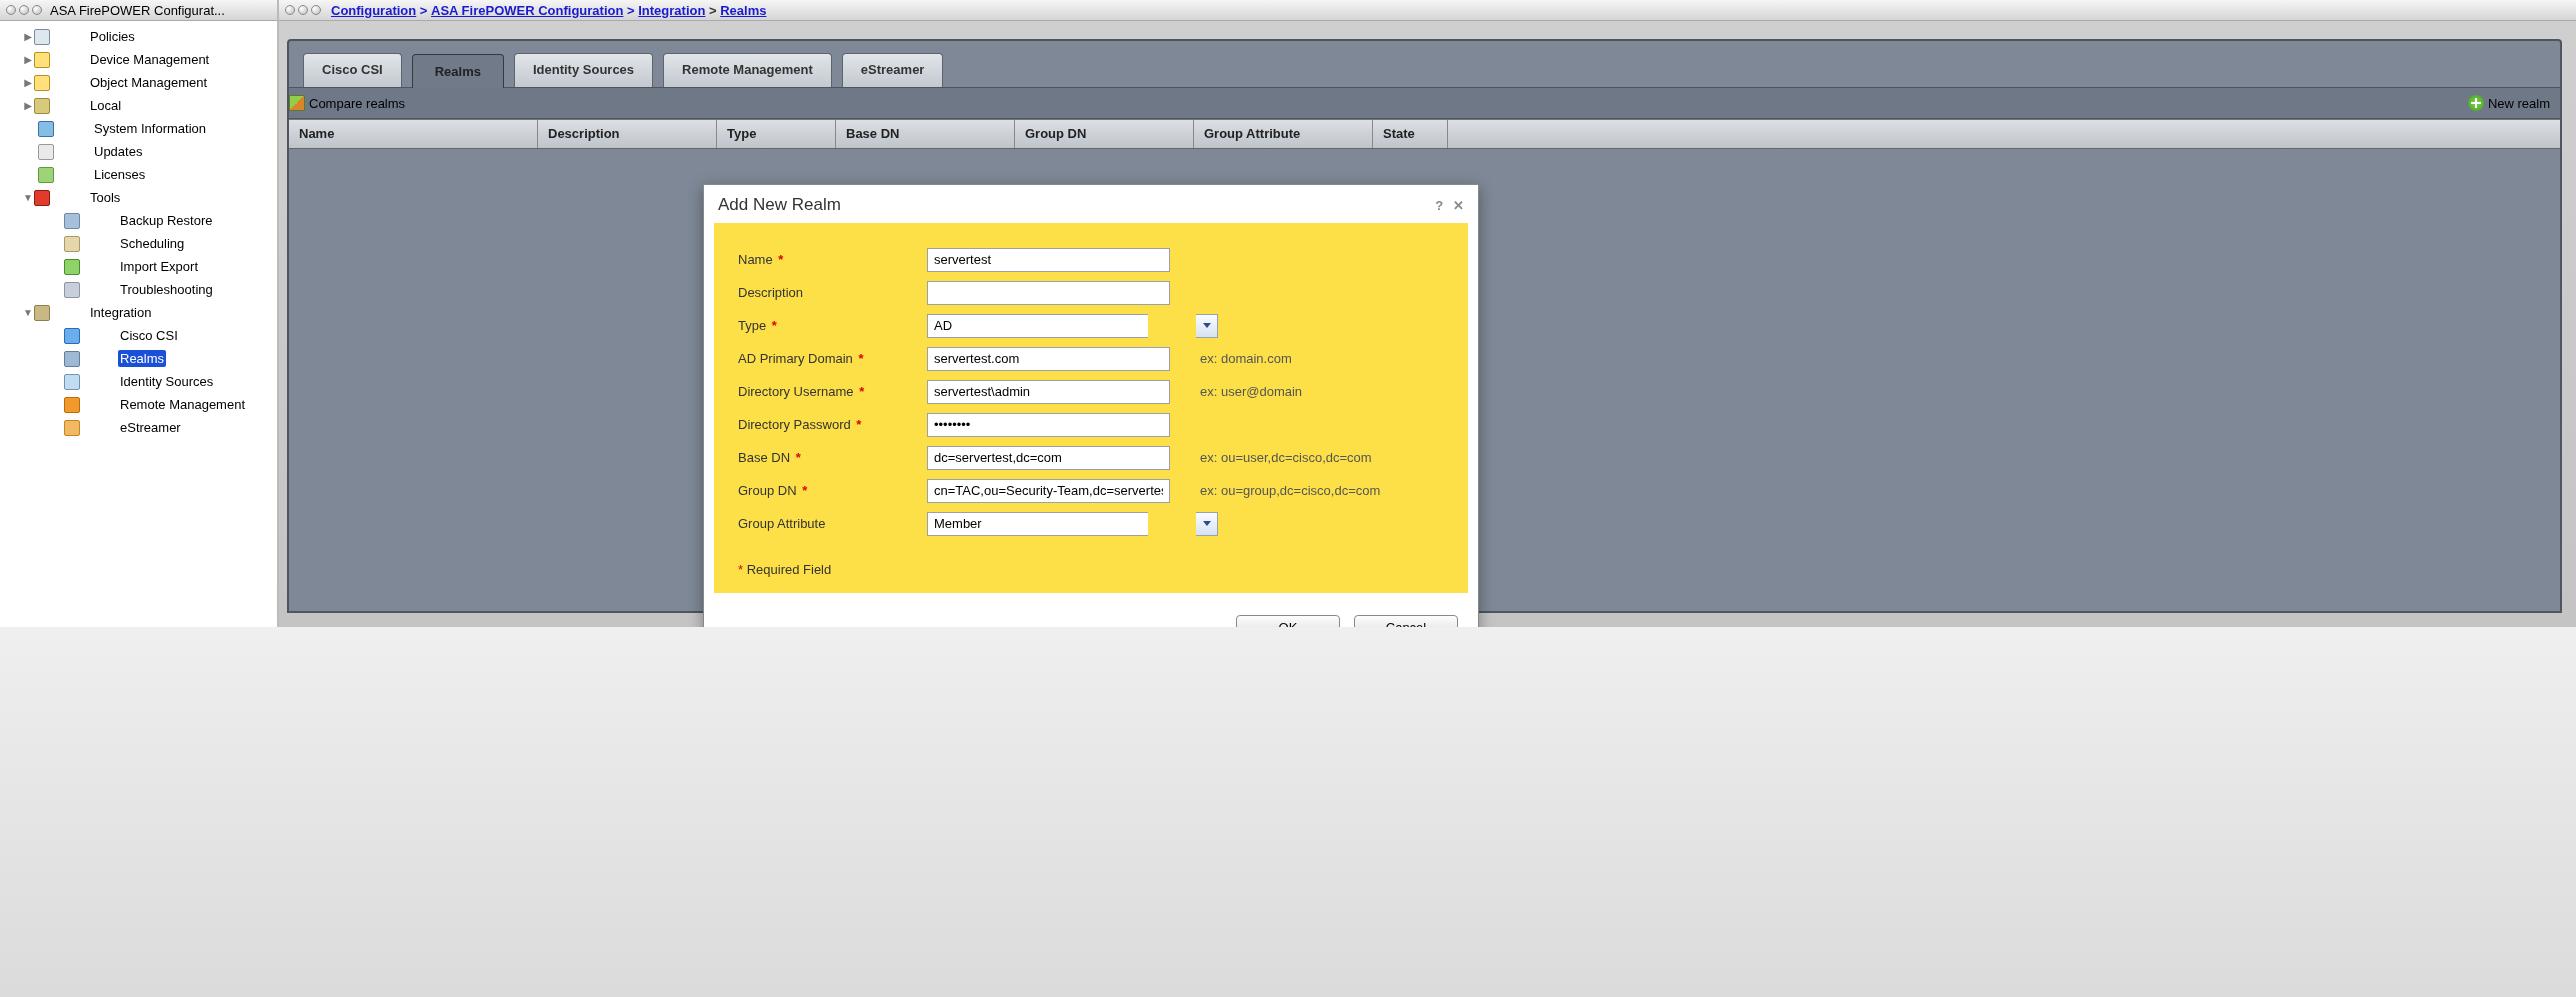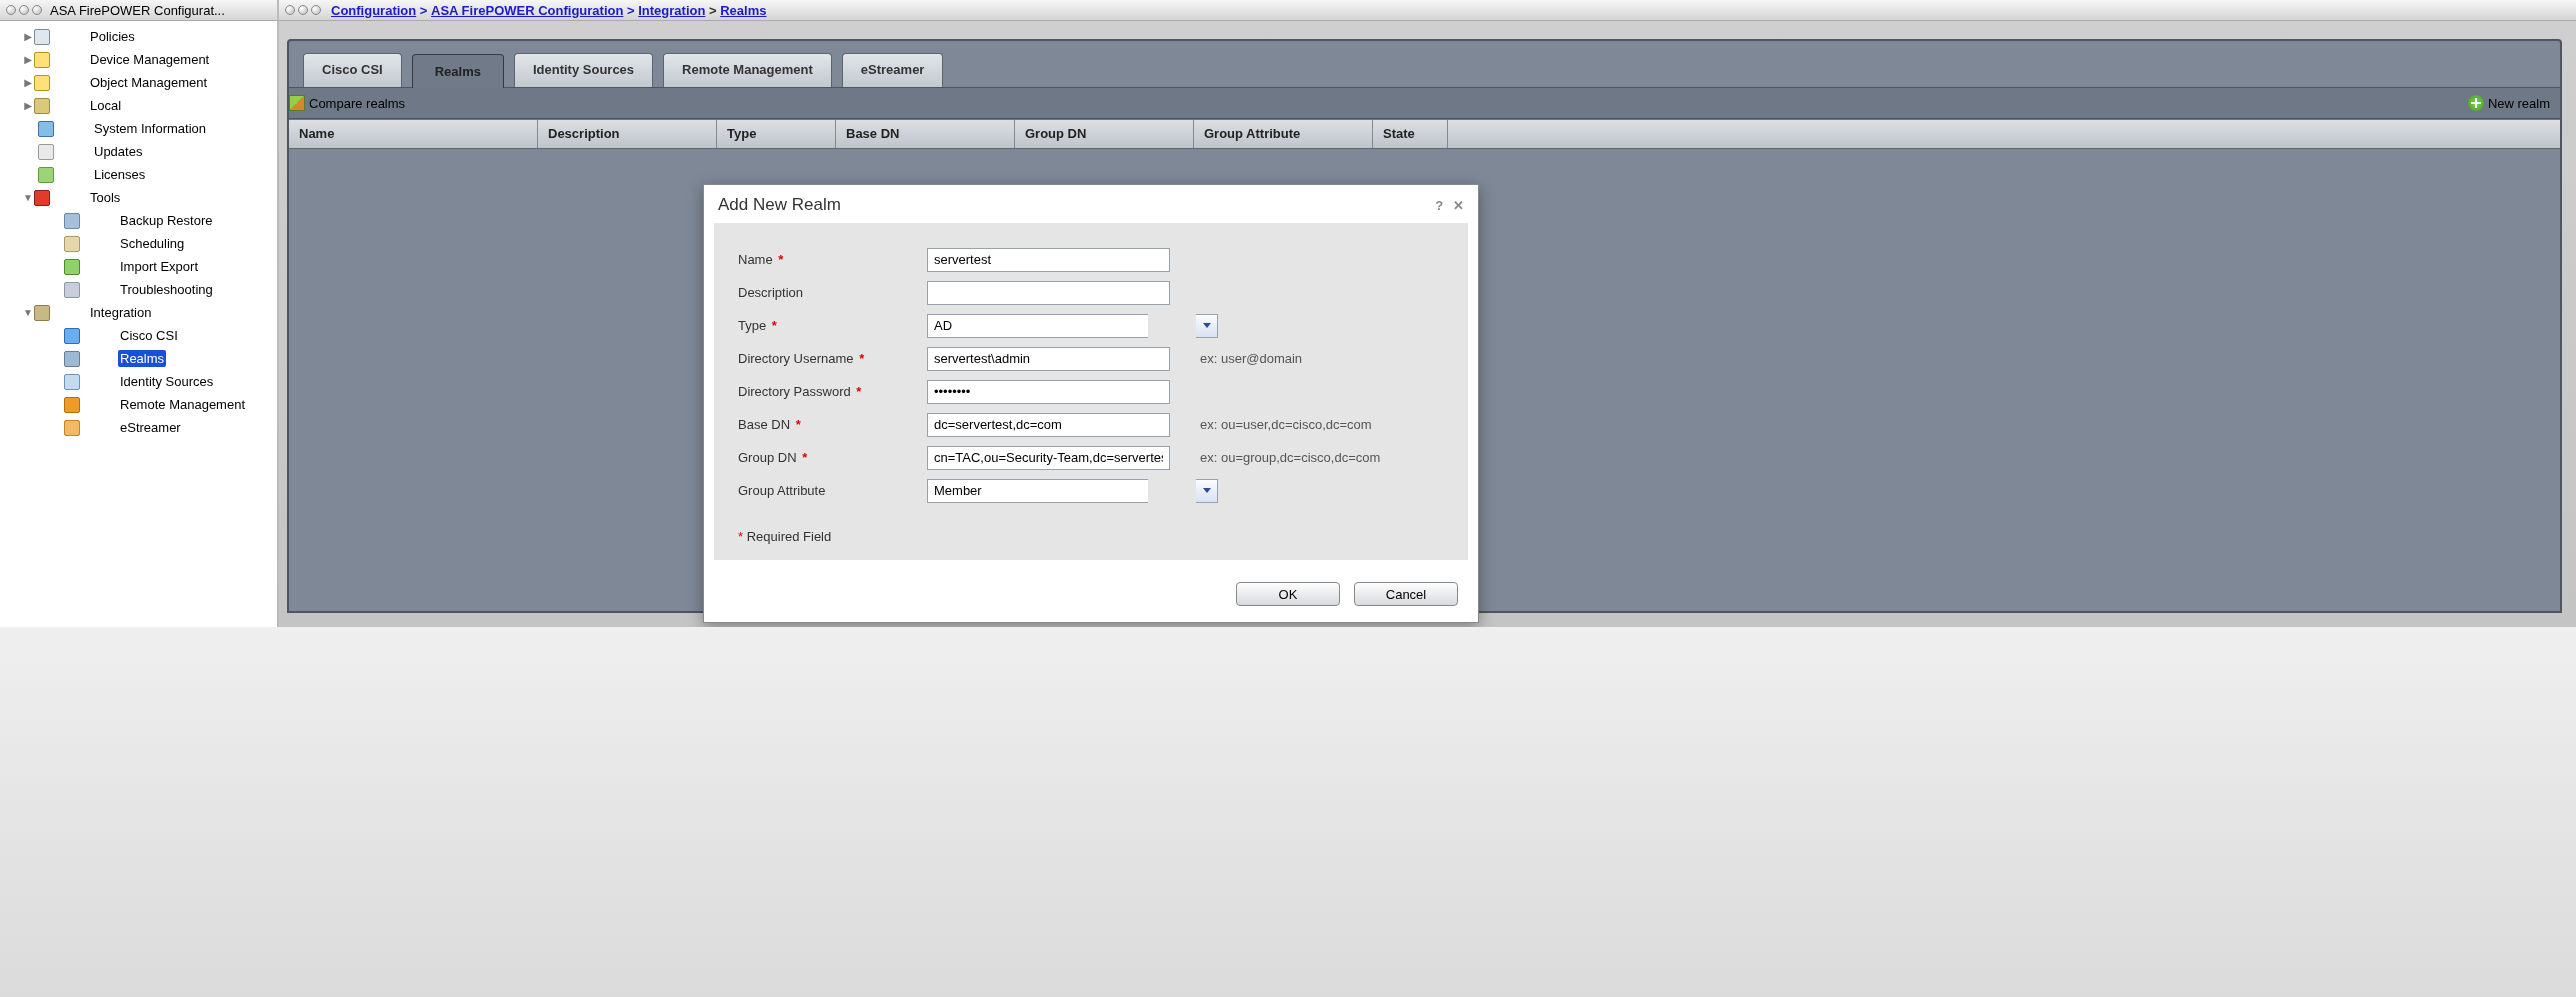--- a/index.html
+++ b/index.html
@@ -42,21 +42,21 @@
   .table-head{ display:flex; background:linear-gradient(to bottom,#dcdfe3,#bfc4cb); border-top:1px solid #777; border-bottom:1px solid #666; height:30px;}
   .th{ border-right:1px solid #888;padding:6px 10px;font-weight:bold;color:#222;}
   .th:last-child{border-right:none}
 
   
   .dialog{ position:absolute; left:424px; top:163px; width:776px; background:#fff; border:1px solid #888; box-shadow:0 4px 14px rgba(0,0,0,.35); }
   .dialog-head{ display:flex; align-items:center; justify-content:space-between; padding:10px 14px 8px 14px;}
   .dialog-title{ font-size:17px; color:#333;}
   .dialog-head .icons{ display:flex; gap:10px; color:#888;}
   .dialog-head .icons span{ cursor:pointer; font-weight:bold;}
-  .dialog-body{ background:#e5e5e5; margin:0 10px 12px 10px; padding:20px 28px 16px 24px;}
+  .dialog-body{ background:#fde047; margin:0 10px 12px 10px; padding:20px 28px 16px 24px;}
   .form-row{ display:flex; align-items:center; height:33px;}
   .form-row .flabel{ width:189px; color:#333;}
   .req{ color:#d00; font-weight:bold; margin-left:2px;}
   .finput{ width:243px; height:24px; border:1px solid #9aa1ad; padding:2px 6px; background:#fff;}
   .sel-wrap{ display:flex;gap:48px;}
   .sel-btn{ width:22px; height:24px; border:1px solid #9aa1ad; border-left:none; background:linear-gradient(to bottom,#fafcff,#d7e2f2); display:flex; align-items:center; justify-content:center;}
   .sel-btn::after{content:"";width:0;height:0;border-left:4px solid transparent;border-right:4px solid transparent;border-top:5px solid #2b4a8f;}
   .hint{ margin-left:30px; color:#555;}
   .req-note{ color:#d00; font-weight:bold; margin-top:22px; font-size:13px;}
   .req-note span{ color:#333; font-weight:normal; }
@@ -242,20 +242,25 @@
           <input class="finput" value="" style="">
         </div>
         <div class="form-row">
           <div class="flabel"><span>Type</span> <span class="req">*</span></div>
           <div class="sel-wrap">
             <input class="finput" style="width: 221px; border-right: none;" value="AD">
             <div class="sel-btn"></div>
           </div>
         </div>
         <div class="form-row">
+          <div class="flabel"><span>AD Primary Domain</span> <span class="req">*</span></div>
+          <input class="finput" value="servertest.com" style="">
+          <span class="hint">ex: domain.com</span>
+        </div>
+        <div class="form-row">
           <div class="flabel"><span>Directory Username</span> <span class="req">*</span></div>
           <input class="finput" value="servertest\admin" style="">
           <span class="hint">ex: user@domain</span>
         </div>
         <div class="form-row">
           <div class="flabel"><span>Directory Password</span> <span class="req">*</span></div>
           <input class="finput" value="••••••••" style="">
         </div>
         <div class="form-row">
           <div class="flabel"><span>Base DN</span> <span class="req">*</span></div>

